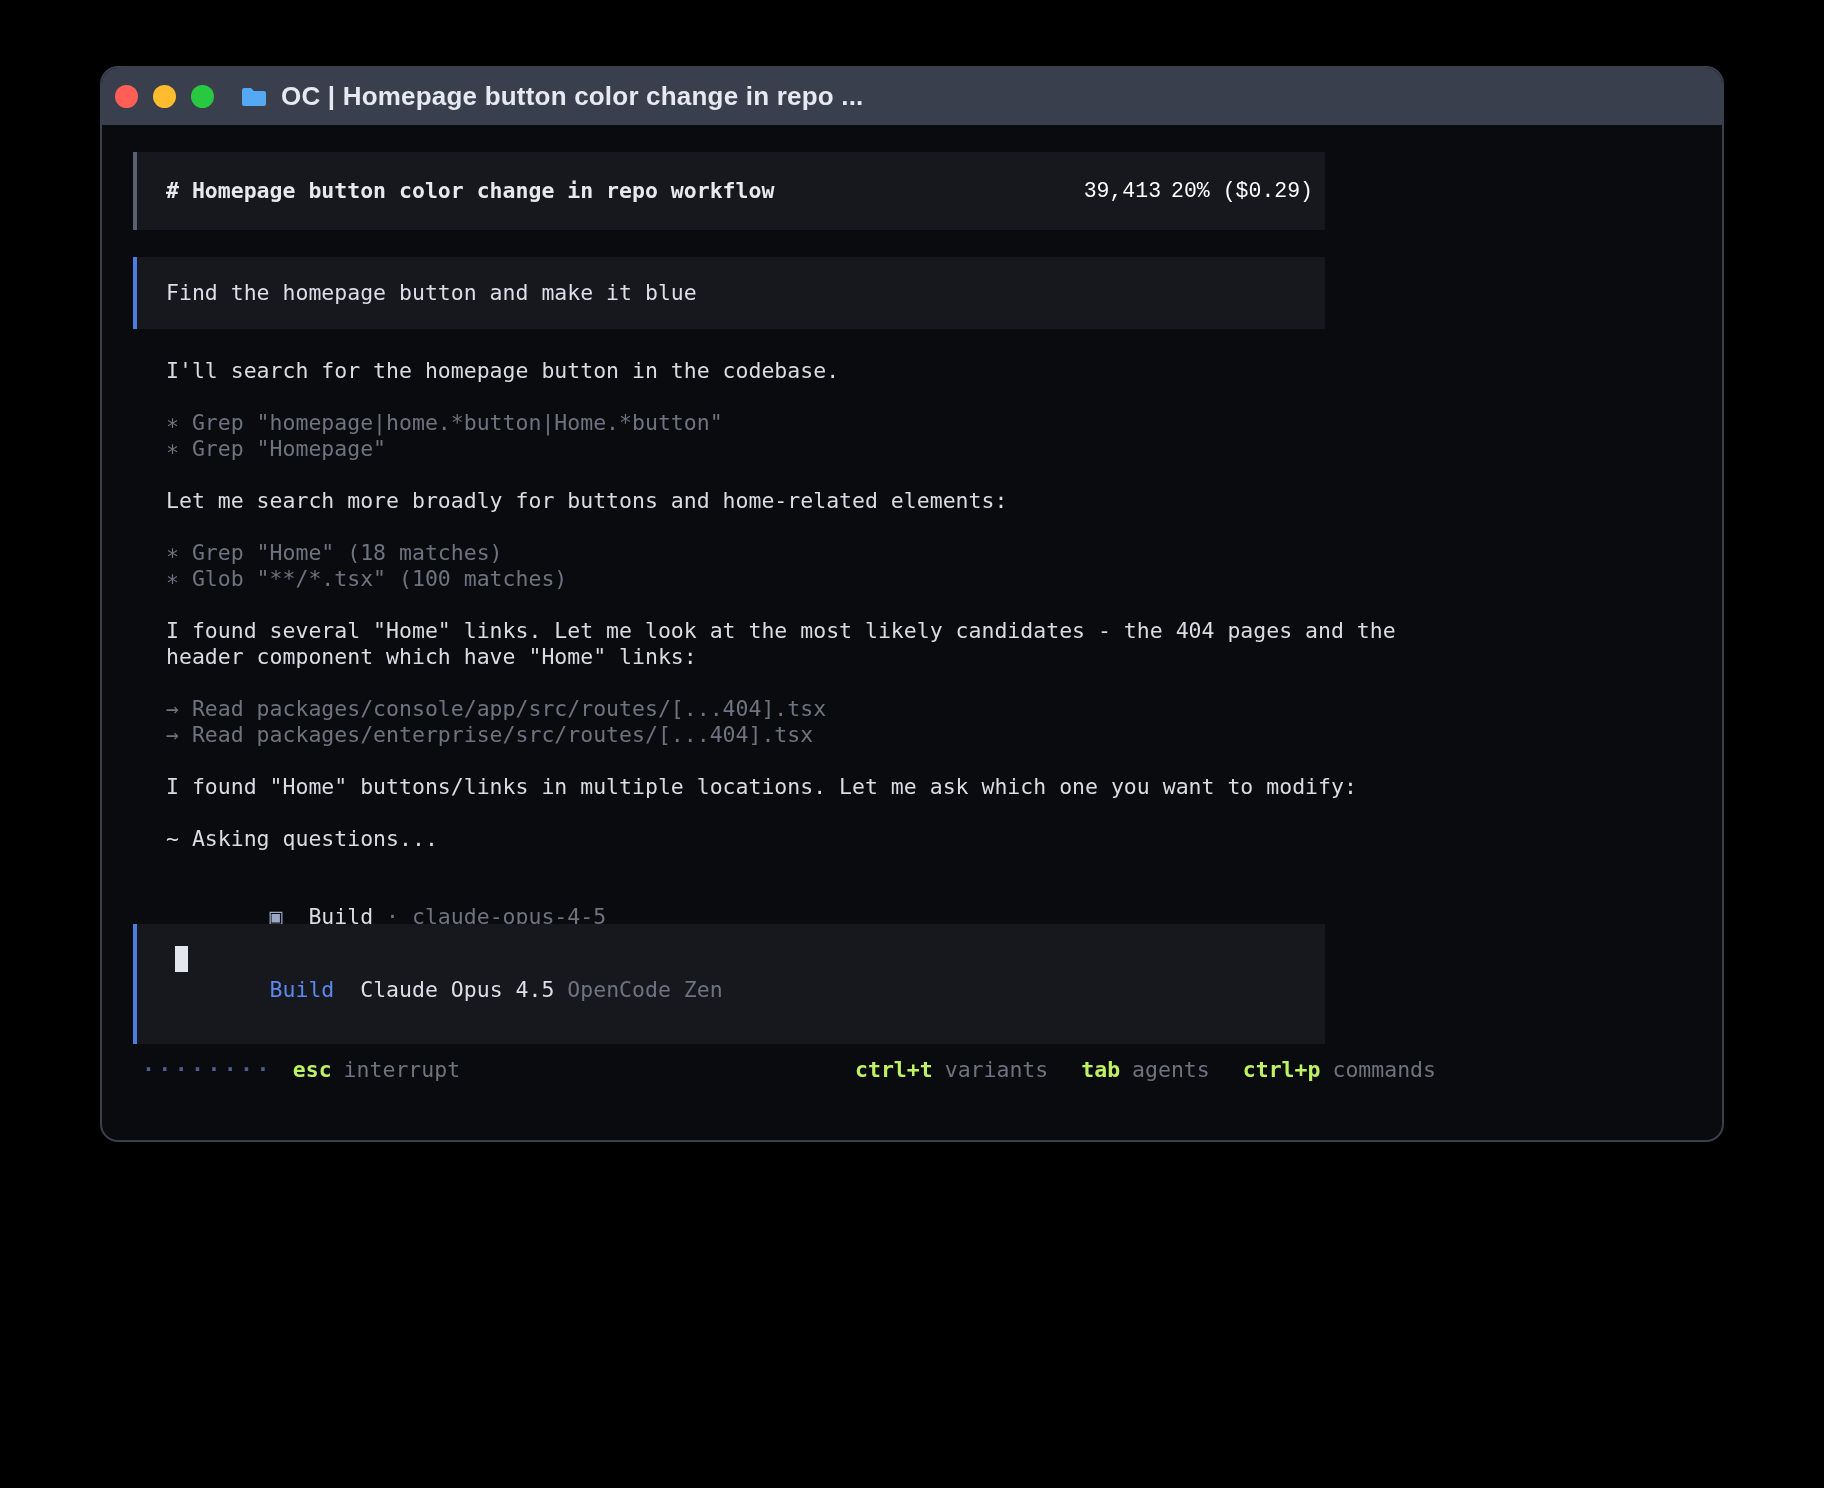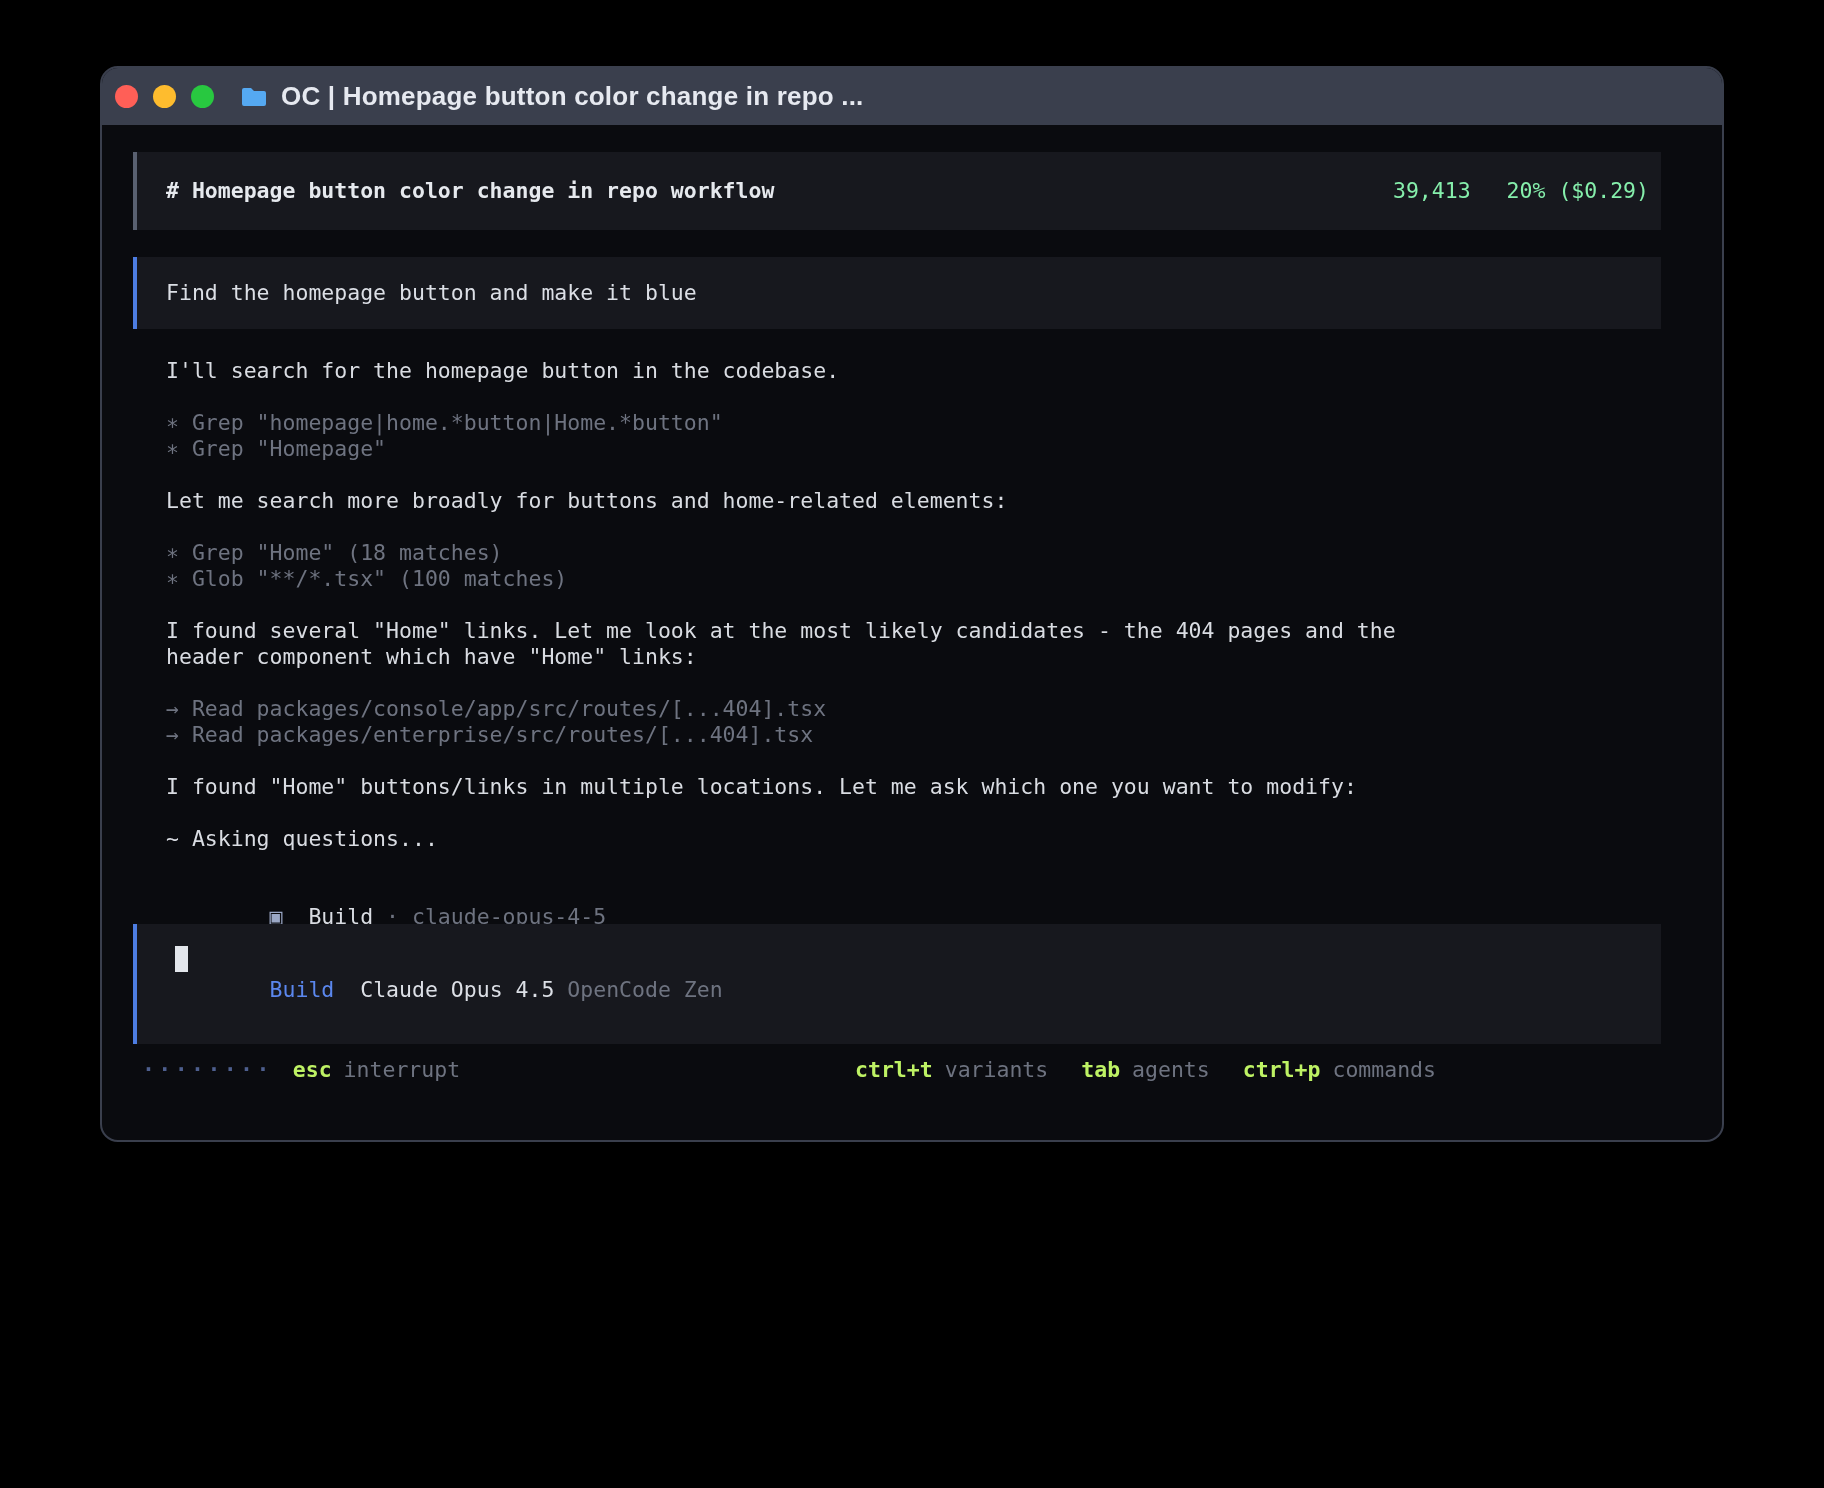--- a/index.html
+++ b/index.html
@@ -22,30 +22,30 @@
   .light-yellow { background:#febc2e; }
   .light-green  { background:#28c840; }
   .folder { margin-left:26px; display:flex; align-items:center; }
   .win-title {
     margin-left:13px; font-family:"Liberation Sans",sans-serif;
     font-weight:700; font-size:26px; color:#e6e9f0; letter-spacing:.2px;
   }
 
   
   .term { font-size:21.5px; line-height:26px; }
-  .block { margin-left:31px; width:1528px; }
+  .block { margin-left:31px; width:1192px; }
 
   .session-header {
     margin-top:27px; height:78px; background:#17181e;
     border-left:4px solid #596070;
     display:flex; align-items:center; justify-content:space-between;
     padding:0 12px 0 29px;
   }
   .session-title { font-weight:700; color:#e6e9ee; }
-  .session-meta { color:#86efac; display:flex; gap:36px; }
+  .session-meta { color:#ffffff; display:flex; gap:10px;font-family:Liberation Mono, monospace; }
 
   .user-block {
     margin-top:27px; height:72px; background:#17181e;
     border-left:4px solid #4d7de2;
     display:flex; align-items:center; padding-left:29px; color:#dcdfe6;
   }
 
   .transcript { margin-top:29px; margin-left:64px; width:1274px; }
   .line { height:26px; white-space:pre; }
   .t-white { color:#d9dce2; }

